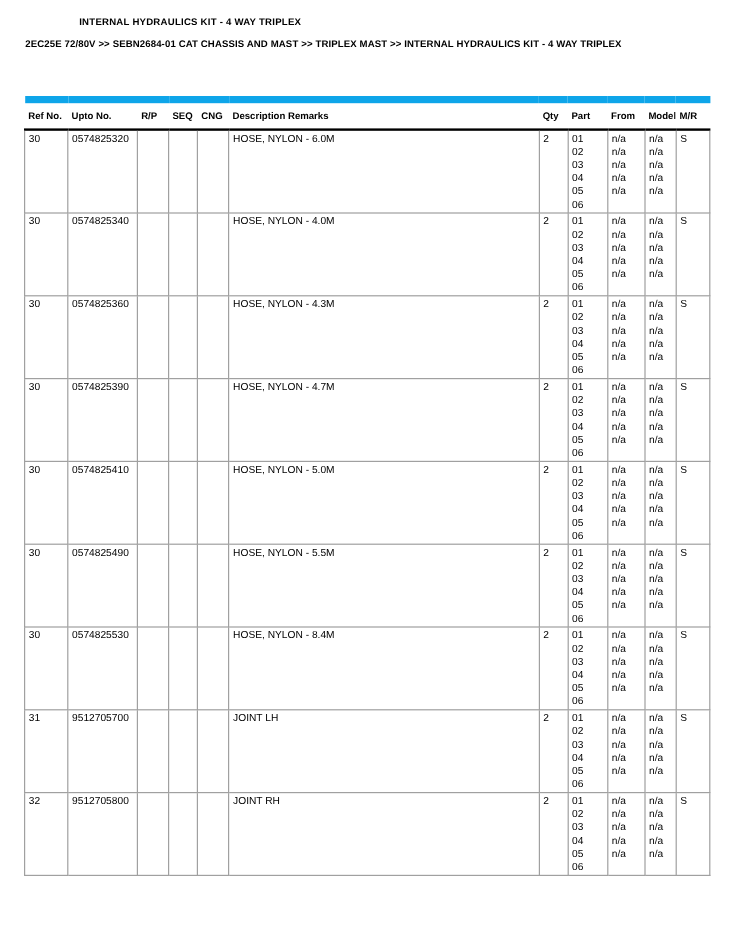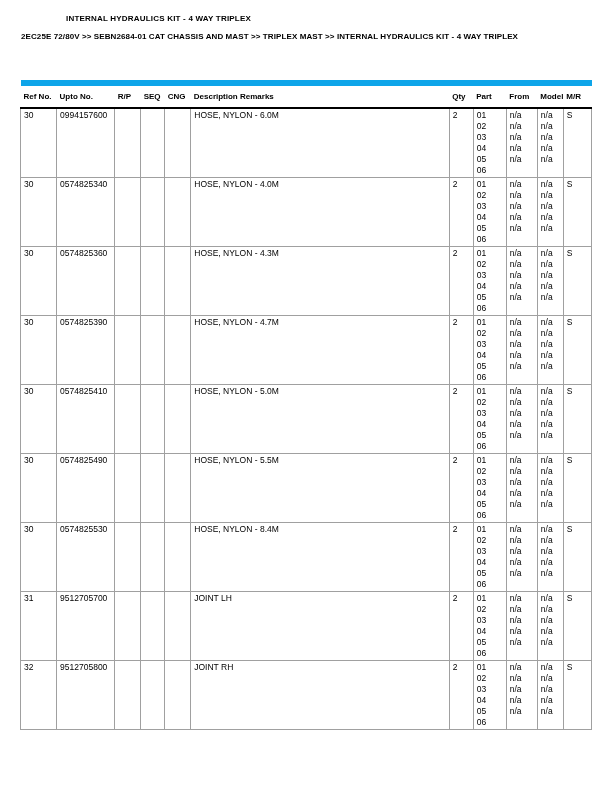--- a/index.html
+++ b/index.html
@@ -98,21 +98,21 @@
           <th class="col-qty">Qty</th>
           <th class="col-model">Part</th>
           <th class="col-from">From</th>
           <th class="col-upto">Model</th>
           <th class="col-mr">M/R</th>
         </tr>
     </thead>
     <tbody>
         <tr>
           <td class="col-ref_no">30</td>
-          <td class="col-part_no">0994157600</td>
+          <td class="col-part_no">0574825320</td>
           <td class="col-rp"></td>
           <td class="col-seq"></td>
           <td class="col-cng"></td>
           <td class="col-description">HOSE, NYLON - 6.0M</td>
           <td class="col-qty">2</td>
           <td class="col-model">
             <div class="stack-line">01</div>
             <div class="stack-line">02</div>
             <div class="stack-line">03</div>
             <div class="stack-line">04</div>

